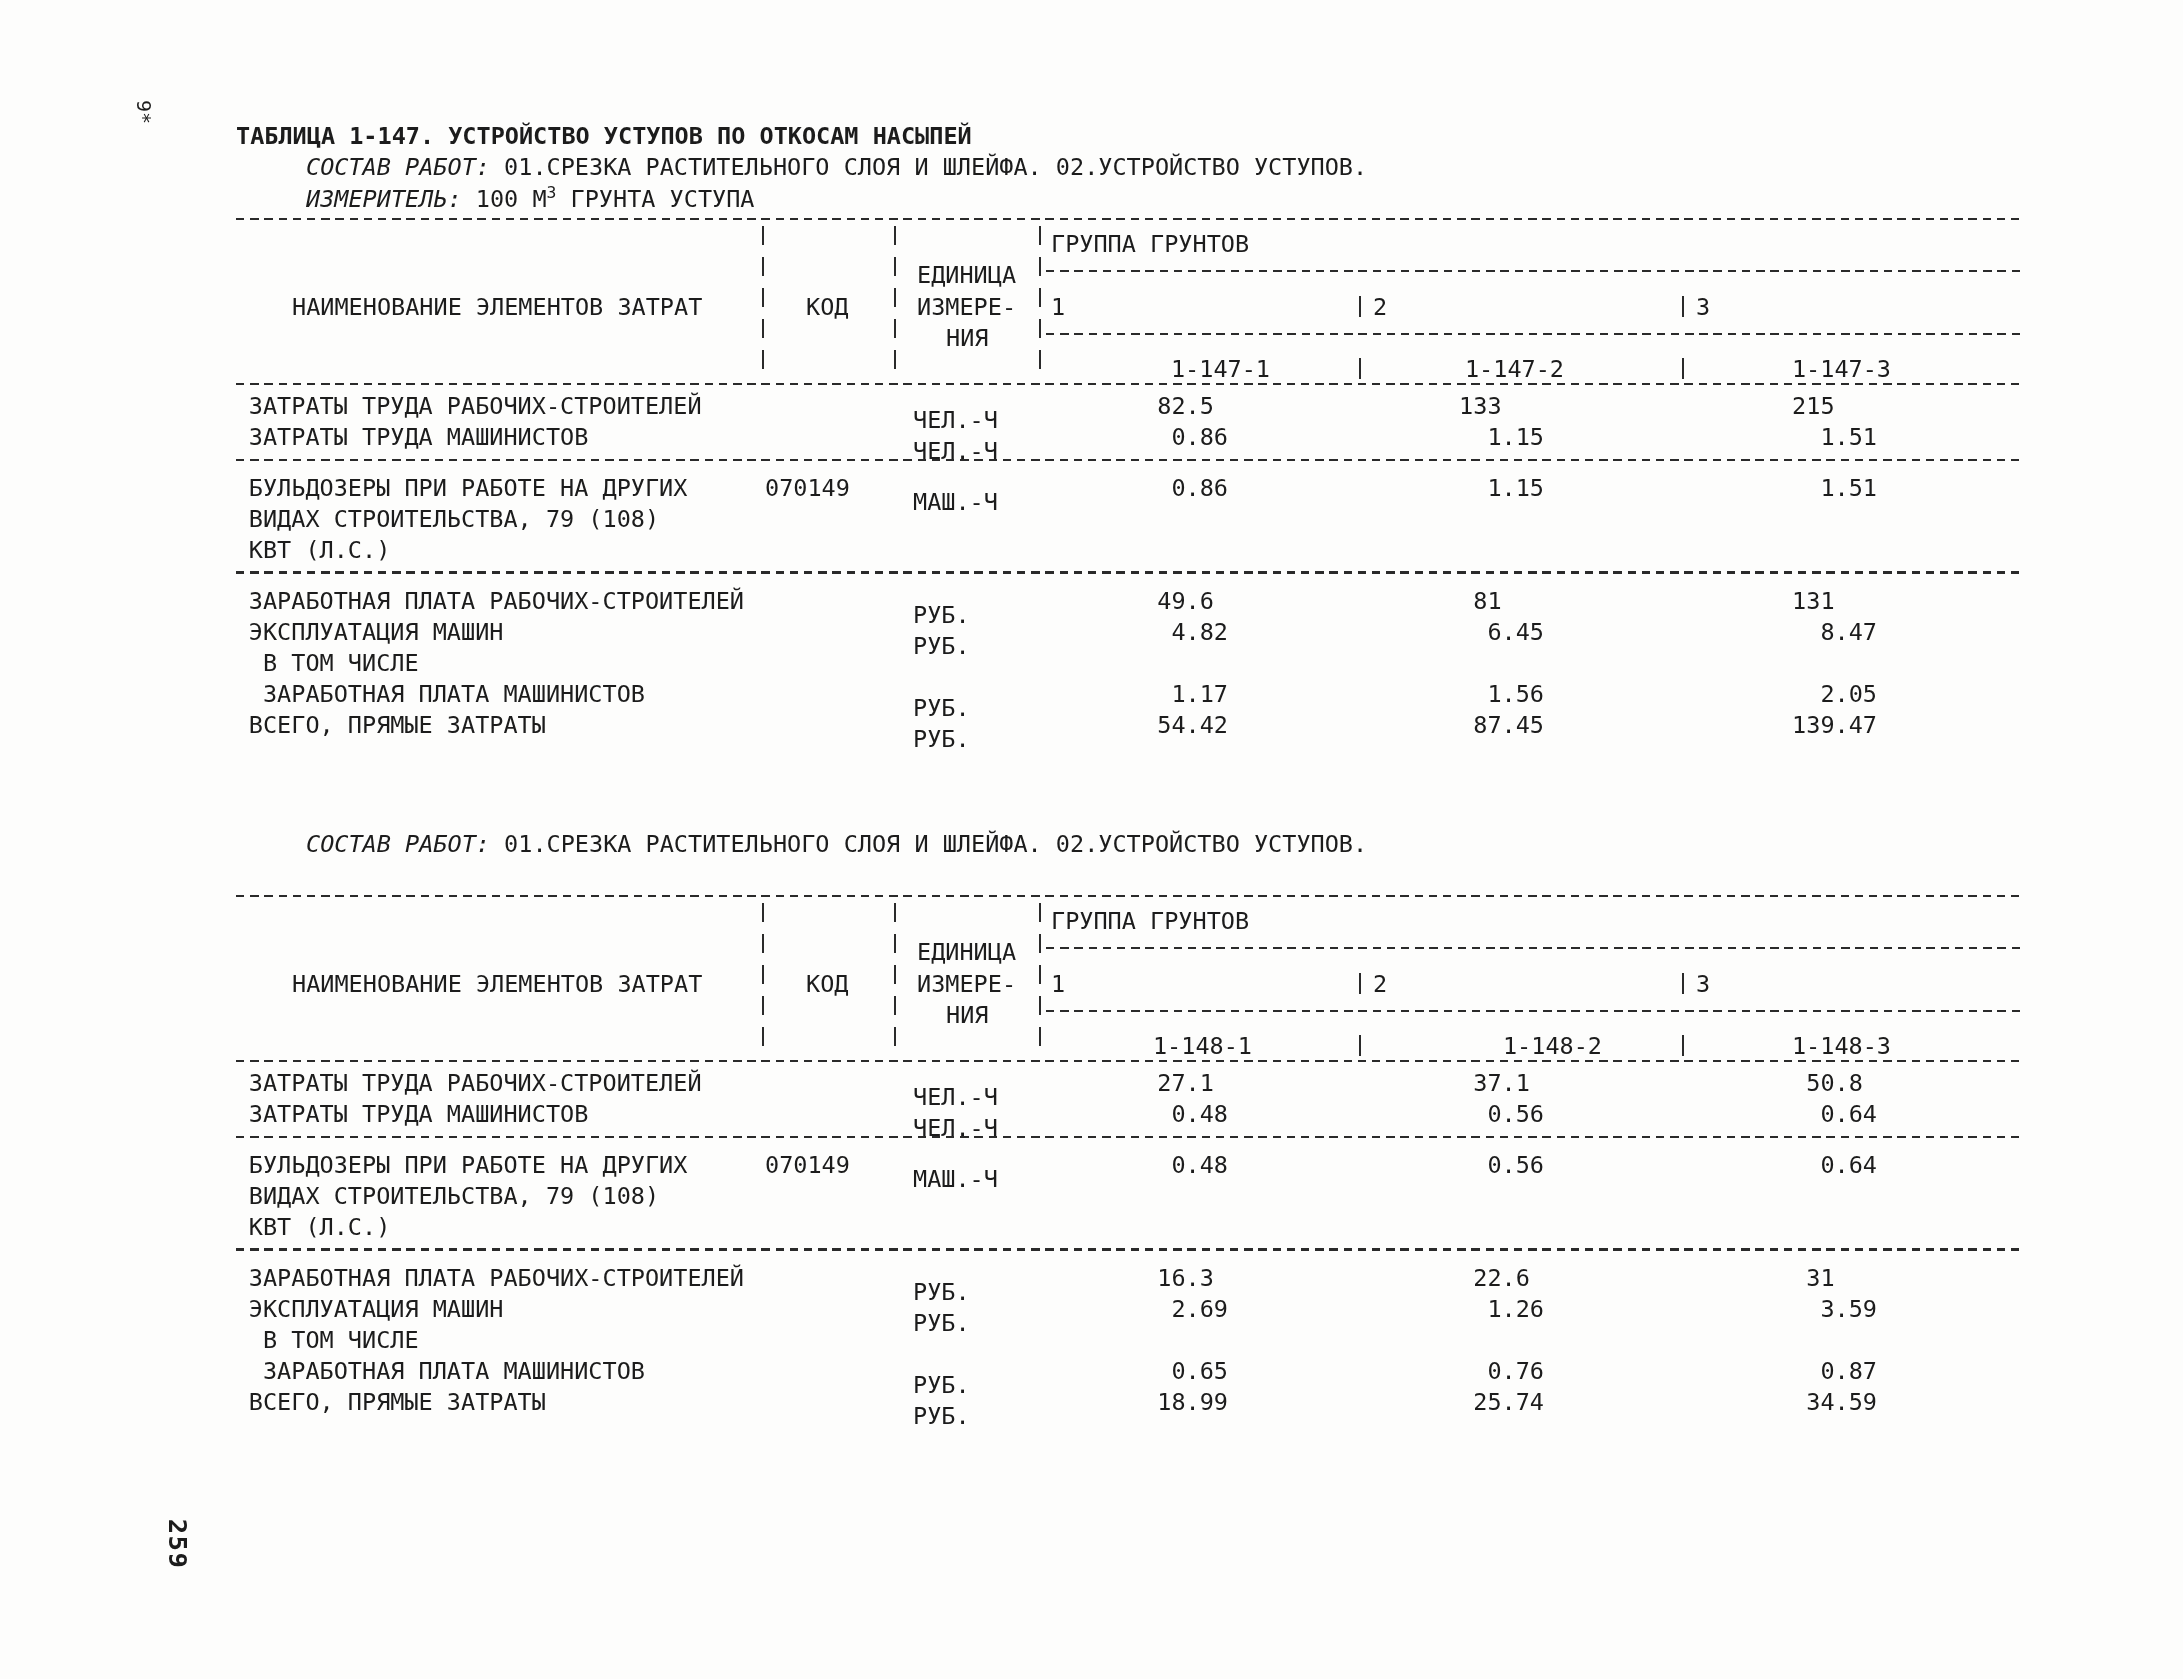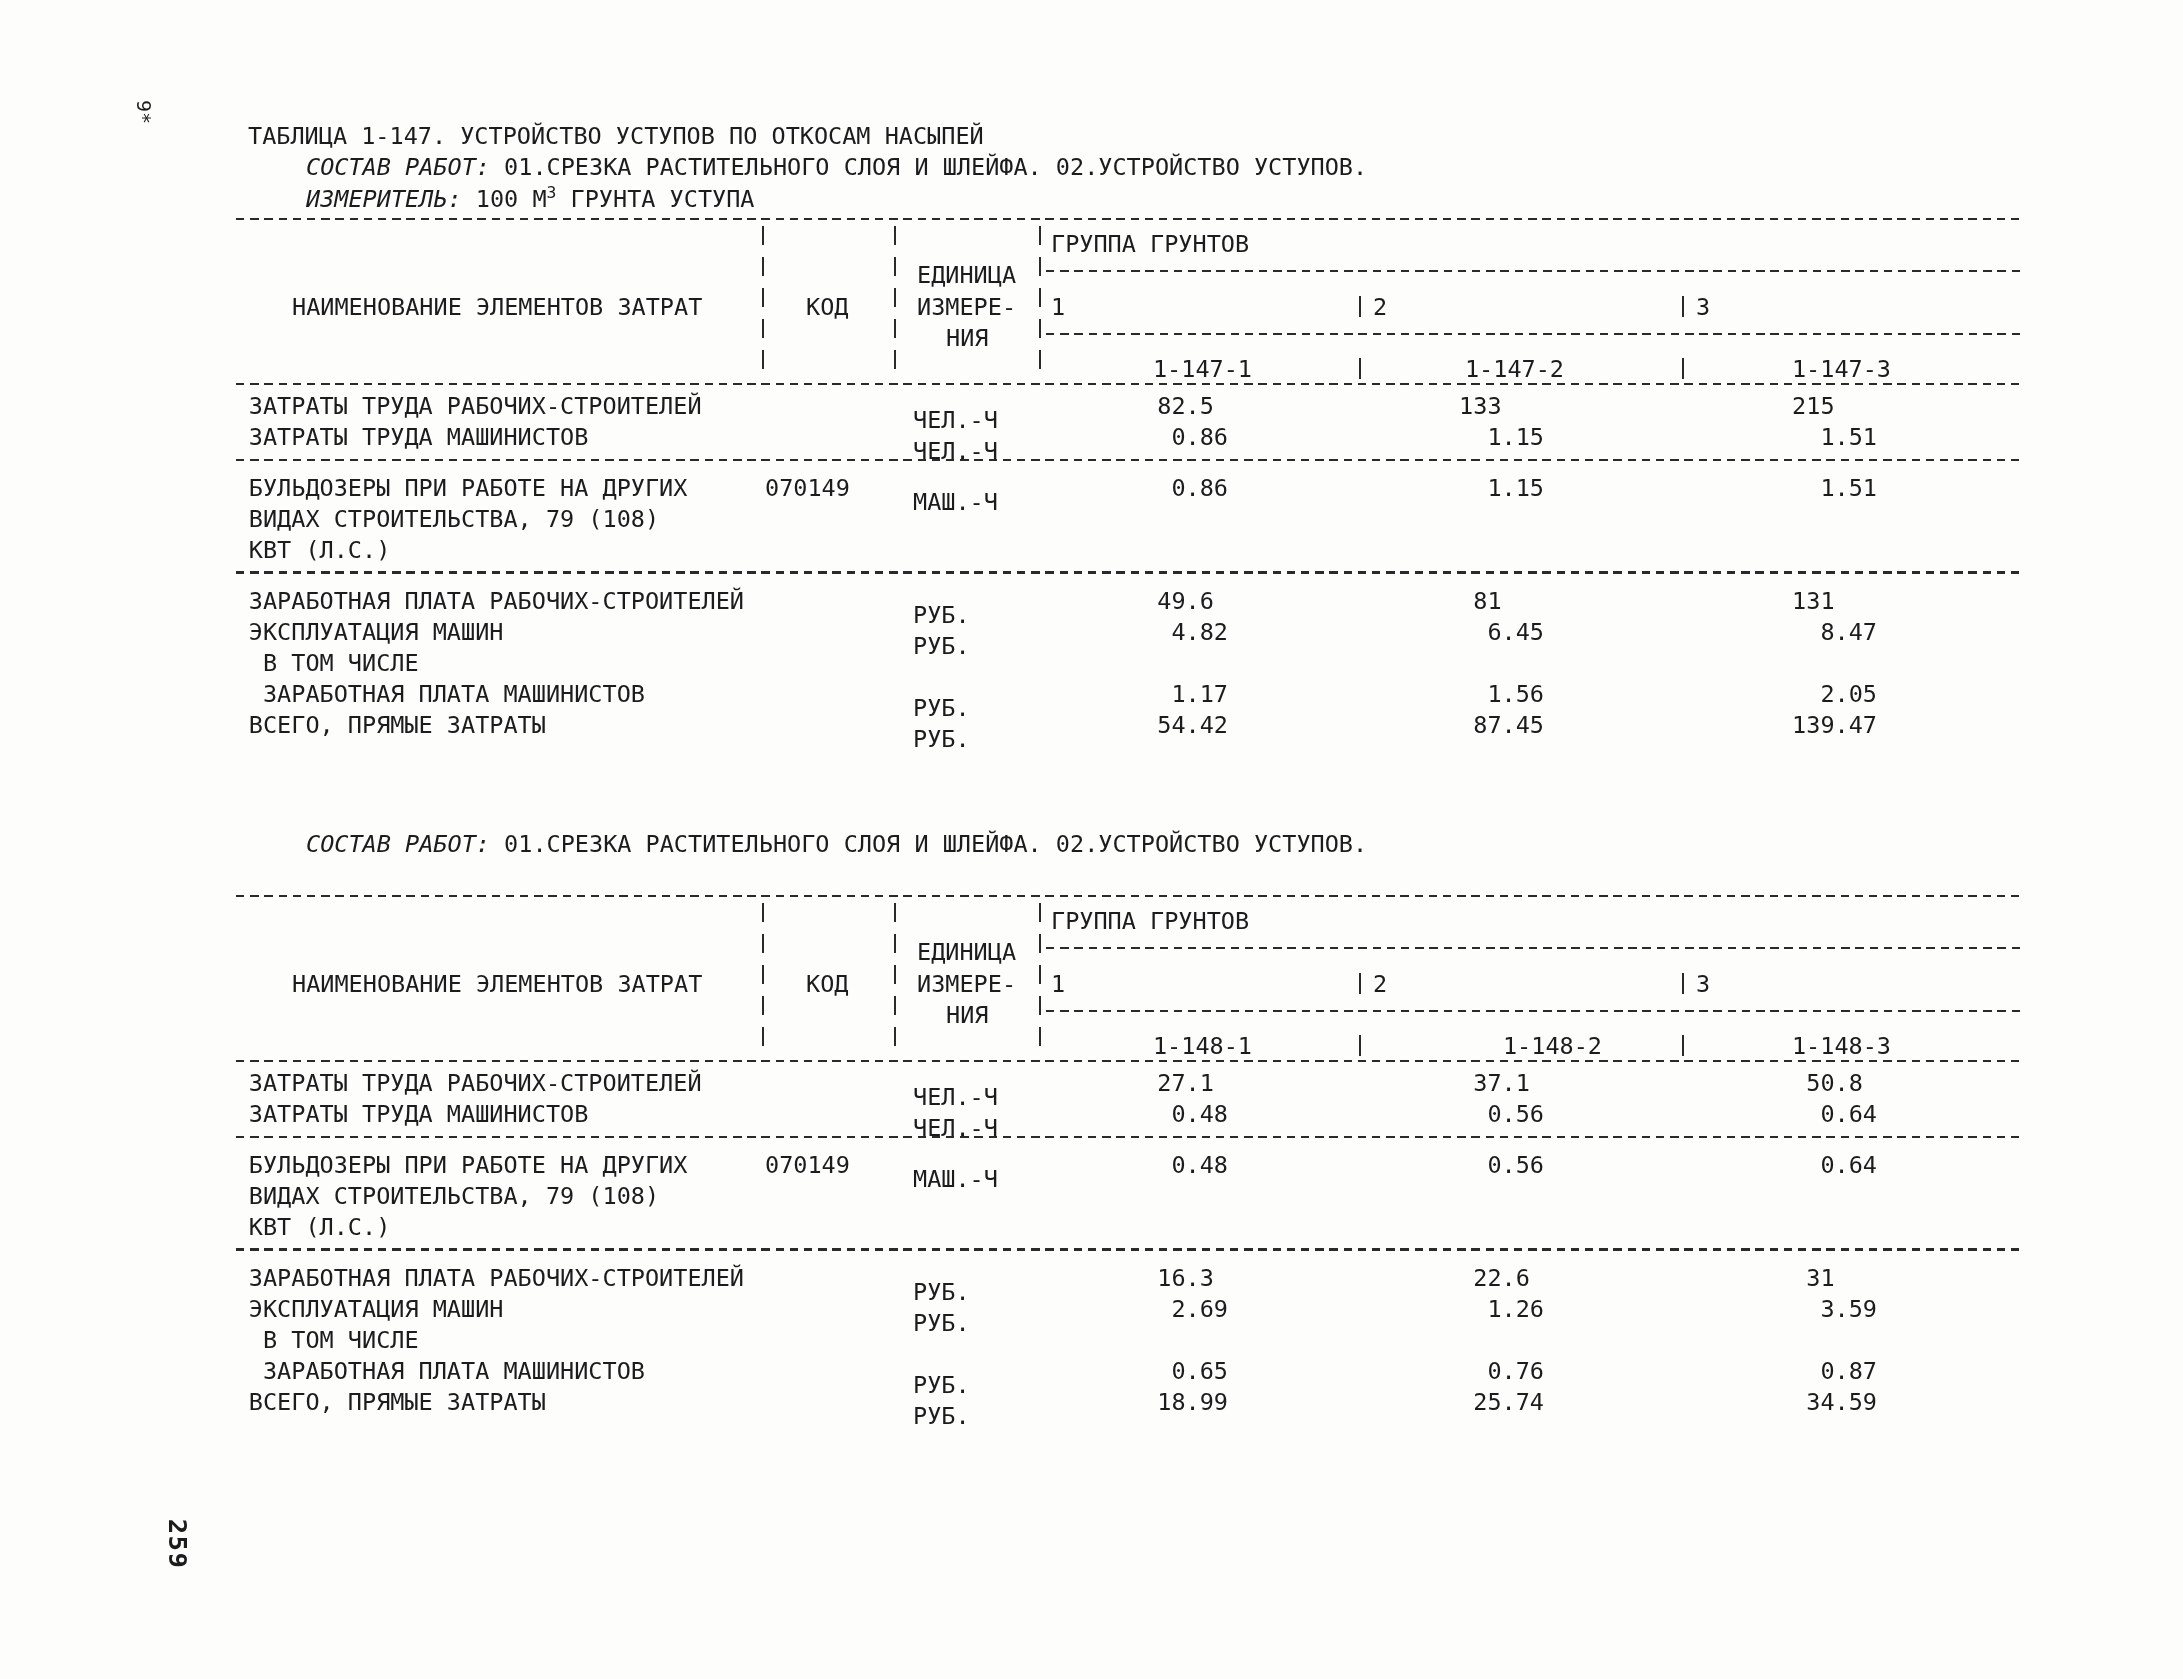--- a/index.html
+++ b/index.html
@@ -17,21 +17,21 @@
     transform:rotate(90deg); font-size:20px; text-align:center;
   }
   .page-number {
     position:absolute; left:151px; top:1529px; width:54px;
     transform:rotate(90deg); font-size:25.6px; font-weight:bold;
     letter-spacing:1.4px; text-align:center;
   }
 
   
   .tbl { position:absolute; left:236px; width:1789px; font-size:23.5px; line-height:31px; }
-  .t-title { position:absolute; left:12px; top:0; font-weight:normal; white-space:pre; }
+  .t-title { position:absolute; left:0; top:0; font-weight:bold; white-space:pre; }
   .t-sub  { position:absolute; left:70px; white-space:pre; }
   .t-work { top:31px; }
   .t-meas { top:63px; }
   .lbl { font-style:italic; }
   sup { font-size:16.4px; line-height:0; vertical-align:super; }
 
   
   .hr {
     position:absolute; left:0; width:1789px; height:2.1px;
     background:repeating-linear-gradient(to right,#2a2a2a 0 8.5px,transparent 8.5px 14.2px);
@@ -93,21 +93,21 @@
       <div class="ht" style="left:710px; top:202px;">НИЯ</div>
 
       <div class="ht" style="left:815px; top:171px;">1</div>
       <div class="vp" style="left:1123px; top:175px;"></div>
       <div class="ht" style="left:1137px; top:171px;">2</div>
       <div class="vp" style="left:1446px; top:175px;"></div>
       <div class="ht" style="left:1460px; top:171px;">3</div>
 
       <div class="hr ghr" style="top:212px;"></div>
 
-      <div class="ht code-c" style="left:810px; width:313px; top:233px;">1-147-1</div>
+      <div class="ht code-c" style="left:828px; width:313px; top:233px;">1-147-1</div>
       <div class="vp" style="left:1123px; top:237px;"></div>
       <div class="ht code-c" style="left:1125px; width:307px; top:233px;">1-147-2</div>
       <div class="vp" style="left:1446px; top:237px;"></div>
       <div class="ht code-c" style="left:1448px; width:315px; top:233px;">1-147-3</div>
     </div>
 
     <div class="hr" style="top:262px;"></div>
 
     <div class="rows">
         <div class="trow">

